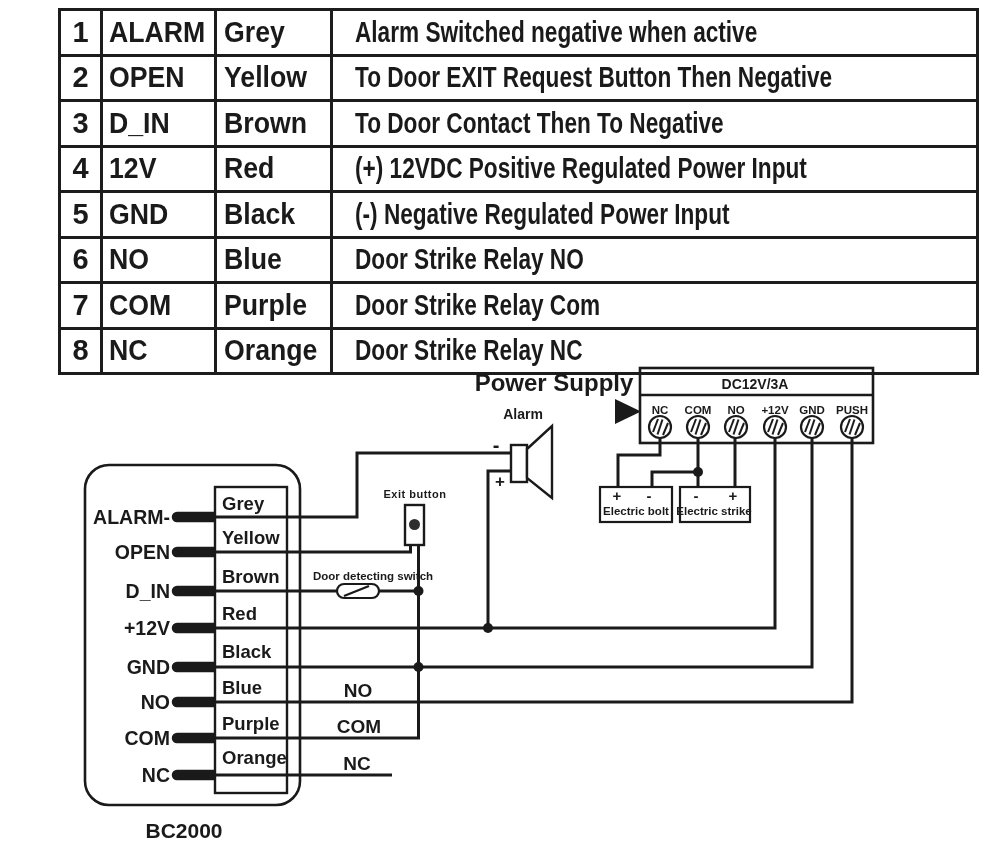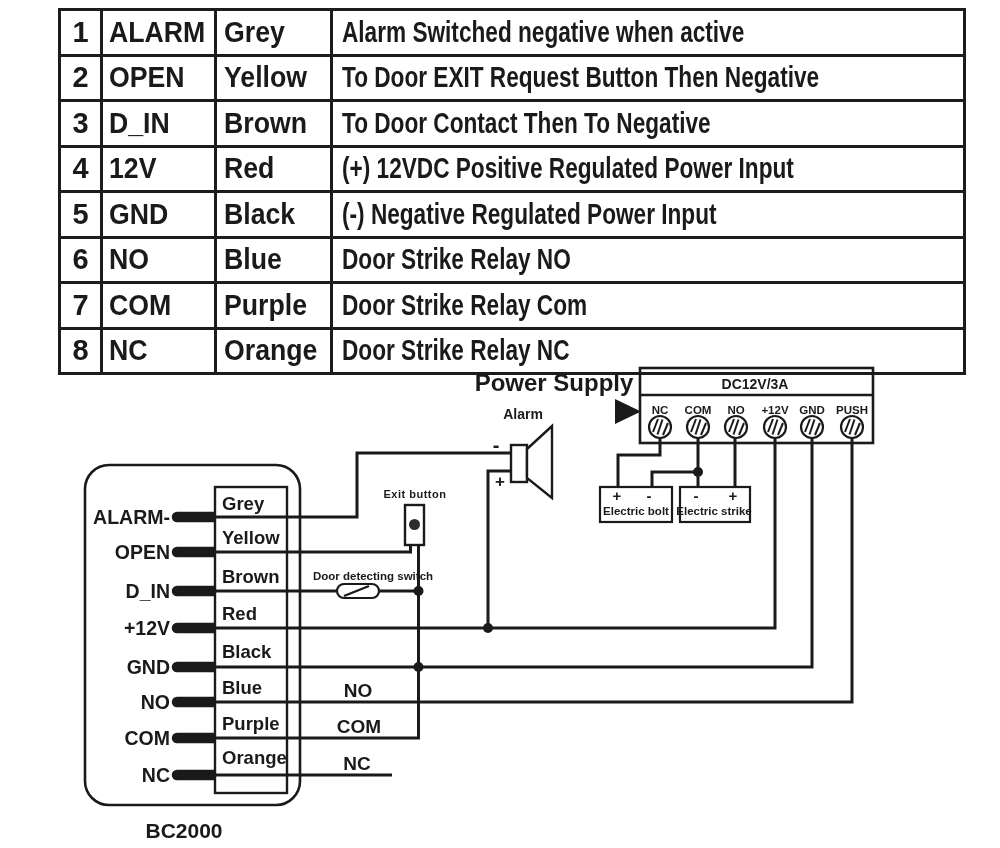--- a/index.html
+++ b/index.html
@@ -5,21 +5,21 @@
   html,body{margin:0;padding:0;background:#fff;}
   #page{position:relative;width:1000px;height:848px;background:#fff;overflow:hidden;
         font-family:"Liberation Sans",sans-serif;color:#1a1a1a;}
   
   #pin-table{position:absolute;left:58px;top:8px;border-collapse:collapse;table-layout:fixed;}
   #pin-table td{border:3px solid #1c1c1c;height:42.5px;vertical-align:middle;
                 font-size:29px;font-weight:700;white-space:nowrap;overflow:visible;padding:0;}
   #pin-table td.c-num{width:39px;text-align:center;}
   #pin-table td.c-name{width:100px;padding-left:6px;}
   #pin-table td.c-color{width:106px;padding-left:7px;}
-  #pin-table td.c-desc{width:621px;padding-left:9px;}
+  #pin-table td.c-desc{width:621px;padding-left:22px;}
   .sq{display:inline-block;transform:scaleX(0.92);transform-origin:left center;}
   .cond{display:inline-block;transform:scaleX(0.78);transform-origin:left center;}
   
   #diagram{position:absolute;left:0;top:0;}
   #diagram text{font-family:"Liberation Sans",sans-serif;font-weight:700;fill:#1a1a1a;}
   .wire{fill:none;stroke:#1a1a1a;stroke-width:3;}
   .thin{fill:none;stroke:#1a1a1a;stroke-width:2.3;}
   .stub{stroke:#1a1a1a;stroke-width:10.5;stroke-linecap:round;}
   .whitebox{fill:#fff;stroke:#1a1a1a;}
 </style>

